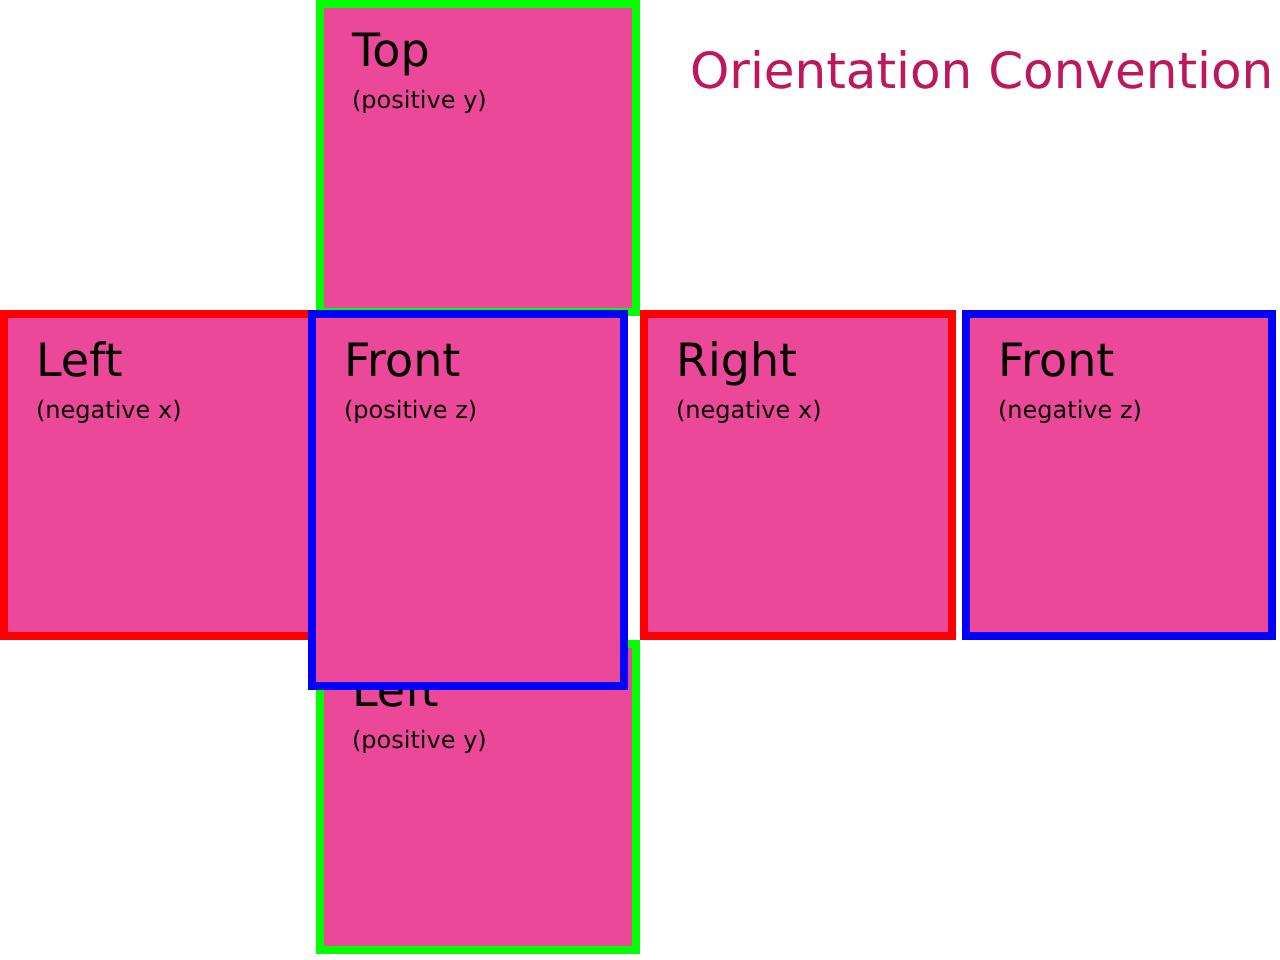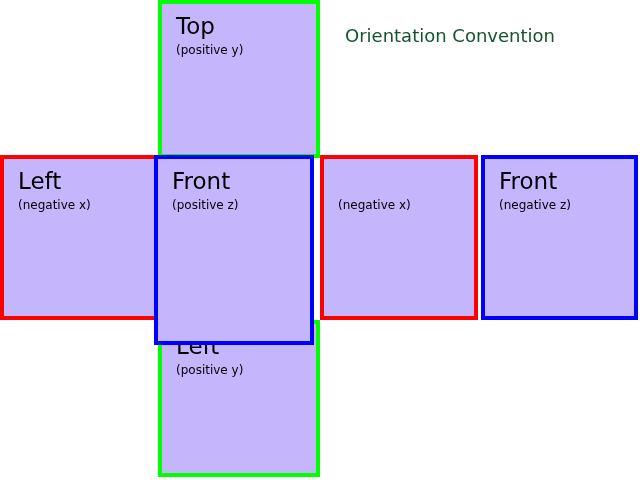--- a/index.html
+++ b/index.html
@@ -16,21 +16,21 @@
   }
   #canvas {
     position: relative;
     width: 640px;
     height: 480px;
     background: #ffffff;
   }
   .face {
     position: absolute;
     box-sizing: border-box;
-    background: #c4b5fd;
+    background: #ec4899;
   }
   .face-label {
     position: absolute;
     left: 14px;
     top: 8px;
     font-size: 23px;
     line-height: 28px;
     color: #000000;
     white-space: nowrap;
   }
@@ -68,23 +68,23 @@
     border: 4px solid #0000ff;
   }
   #face-down {
     left: 158px; top: 320px; width: 162px; height: 157px;
     border: 4px solid #00ff00;
   }
   #diagram-title {
     position: absolute;
     left: 345px;
     top: 22px;
-    font-size: 18px;
+    font-size: 25px;
     line-height: 28px;
-    color: #14532d;
+    color: #be185d;
     white-space: nowrap;
   }
 </style>
 </head>
 <body>
 
 <div id="canvas">
 
   <div id="diagram-title">Orientation Convention</div>
 
@@ -97,20 +97,21 @@
     <div class="face-label">Left</div>
     <div class="face-axis">(negative x)</div>
   </div>
 
   <div class="face" id="face-front">
     <div class="face-label">Front</div>
     <div class="face-axis">(positive z)</div>
   </div>
 
   <div class="face" id="face-right">
+    <div class="face-label">Right</div>
     <div class="face-axis">(negative x)</div>
   </div>
 
   <div class="face" id="face-back">
     <div class="face-label">Front</div>
     <div class="face-axis">(negative z)</div>
   </div>
 
   <div class="face" id="face-down">
     <div class="face-label">Left</div>

